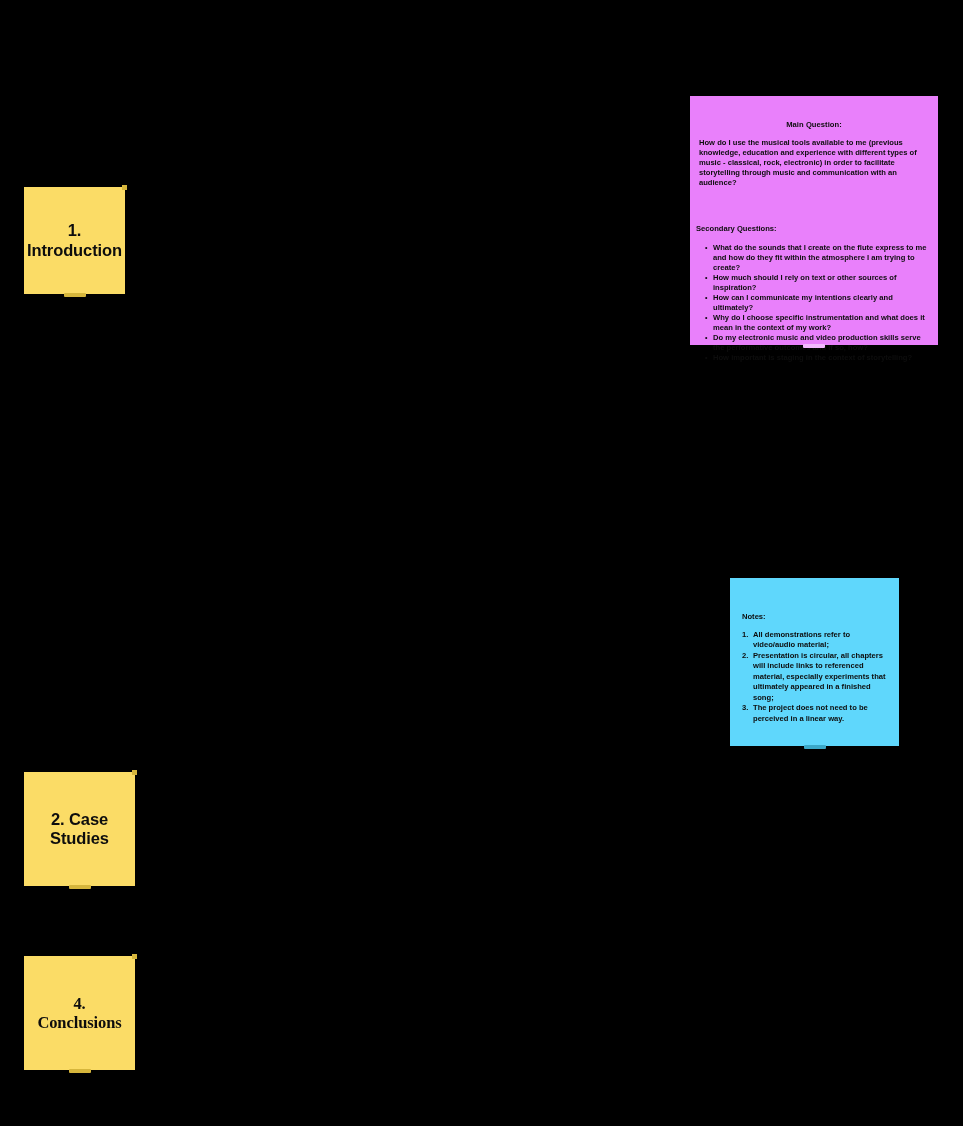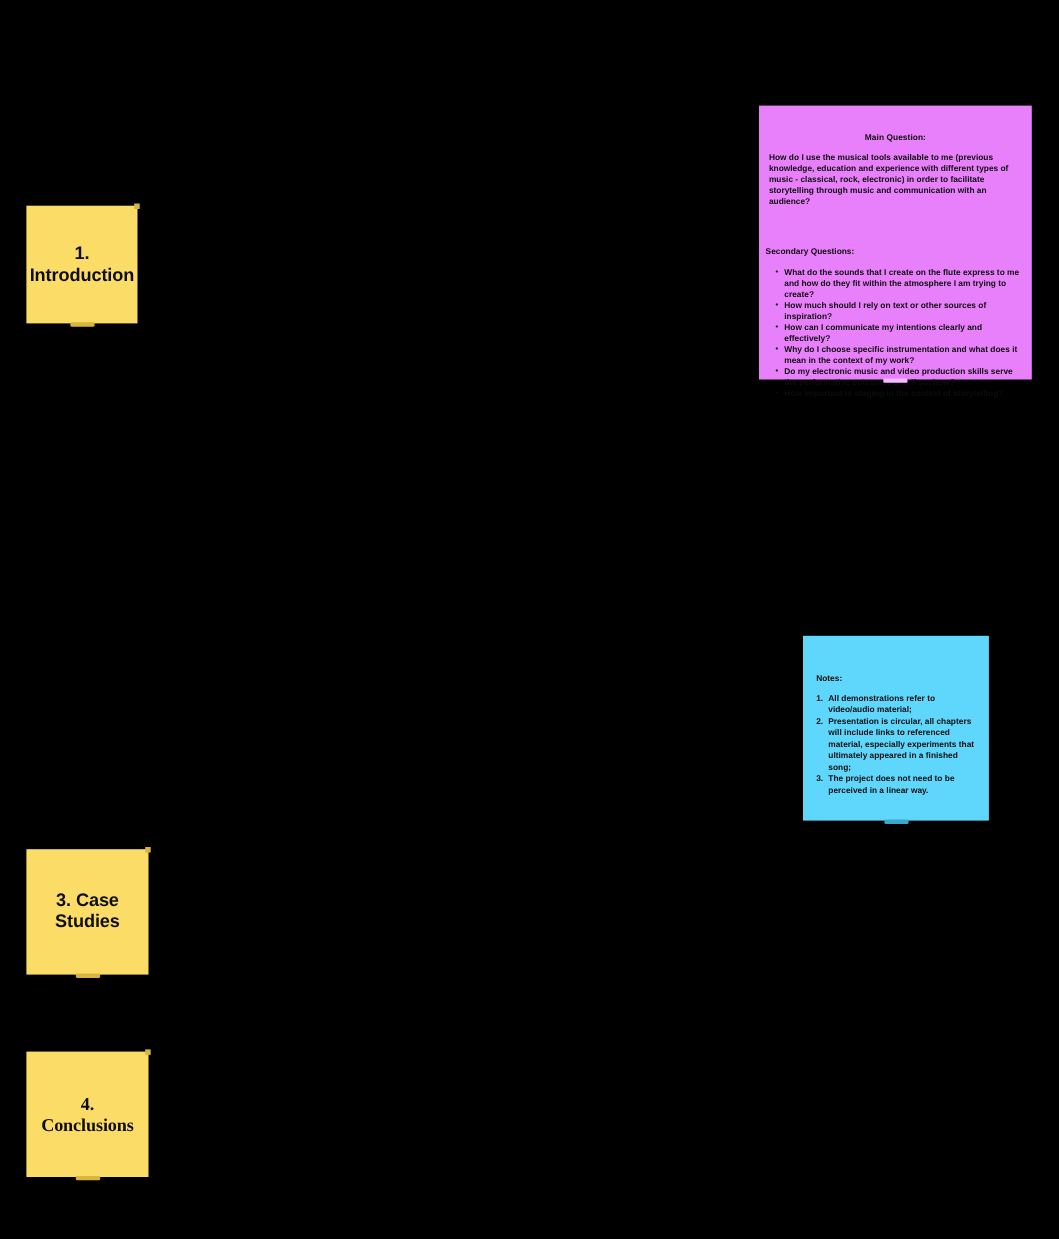--- a/index.html
+++ b/index.html
@@ -164,39 +164,39 @@
 <div class="canvas">
 
   <div class="note chapter" id="chapter-1">
     <span>1. Introduction</span>
     <span class="handle-top-right"></span>
     <span class="handle-bottom"></span>
   </div>
 
 
   <div class="note chapter" id="chapter-3">
-    <span>3. Case Studies</span>
+    <span>2. Case Studies</span>
     <span class="handle-top-right"></span>
     <span class="handle-bottom"></span>
   </div>
 
   <div class="note chapter" id="chapter-4">
     <span>4. Conclusions</span>
     <span class="handle-top-right"></span>
     <span class="handle-bottom"></span>
   </div>
 
   <div class="note" id="questions-card">
     <p class="q-heading">Main Question:</p>
     <p class="q-body">How do I use the musical tools available to me (previous knowledge, education and experience with different types of music - classical, rock, electronic) in order to facilitate storytelling through music and communication with an audience?</p>
     <p class="q-sub-heading">Secondary Questions:</p>
     <ul class="q-list">
       <li>What do the sounds that I create on the flute express to me and how do they fit within the atmosphere I am trying to create?</li>
       <li>How much should I rely on text or other sources of inspiration?</li>
-      <li>How can I communicate my intentions clearly and effectively?</li>
+      <li>How can I communicate my intentions clearly and ultimately?</li>
       <li>Why do I choose specific instrumentation and what does it mean in the context of my work?</li>
       <li>Do my electronic music and video production skills serve the performative outcomes and if so, how?</li>
       <li>How important is staging in the context of storytelling?</li>
     </ul>
     <span class="handle-bottom"></span>
   </div>
 
   <div class="note" id="notes-card">
     <p class="n-heading">Notes:</p>
     <ol class="n-list">

